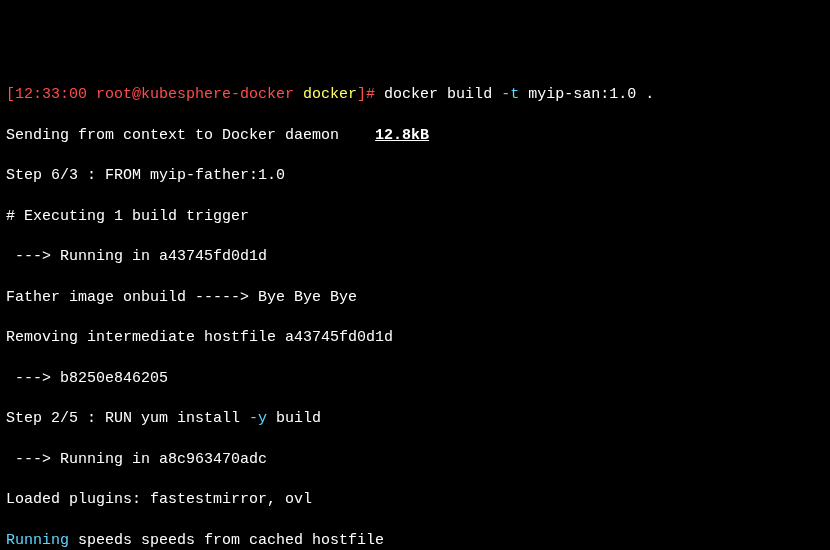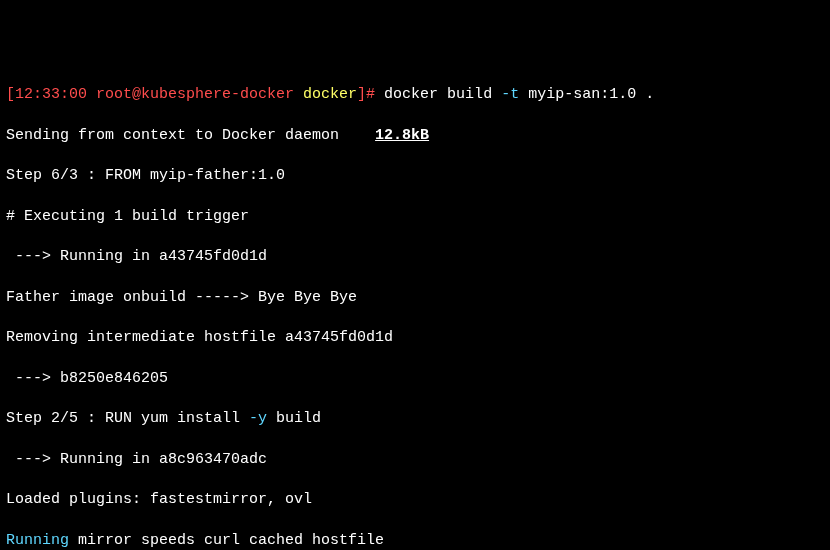--- a/index.html
+++ b/index.html
@@ -37,21 +37,21 @@
 <div class="term-line"><span>Sending from context to Docker daemon    </span><span class="bold">12.8kB</span></div>
 <div class="term-line">Step 6/3 : FROM myip-father:1.0</div>
 <div class="term-line"># Executing 1 build trigger</div>
 <div class="term-line"> ---&gt; Running in a43745fd0d1d</div>
 <div class="term-line">Father image onbuild -----&gt; Bye Bye Bye</div>
 <div class="term-line">Removing intermediate hostfile a43745fd0d1d</div>
 <div class="term-line"> ---&gt; b8250e846205</div>
 <div class="term-line"><span>Step 2/5 : RUN yum install </span><span class="cyan">-y</span><span> build</span></div>
 <div class="term-line"> ---&gt; Running in a8c963470adc</div>
 <div class="term-line">Loaded plugins: fastestmirror, ovl</div>
-<div class="term-line"><span class="cyan">Running</span><span> mirror speeds curl cached hostfile</span></div>
+<div class="term-line"><span class="cyan">Running</span><span> speeds speeds from cached hostfile</span></div>
 
 
 
 
 
 
 
 
 
 

